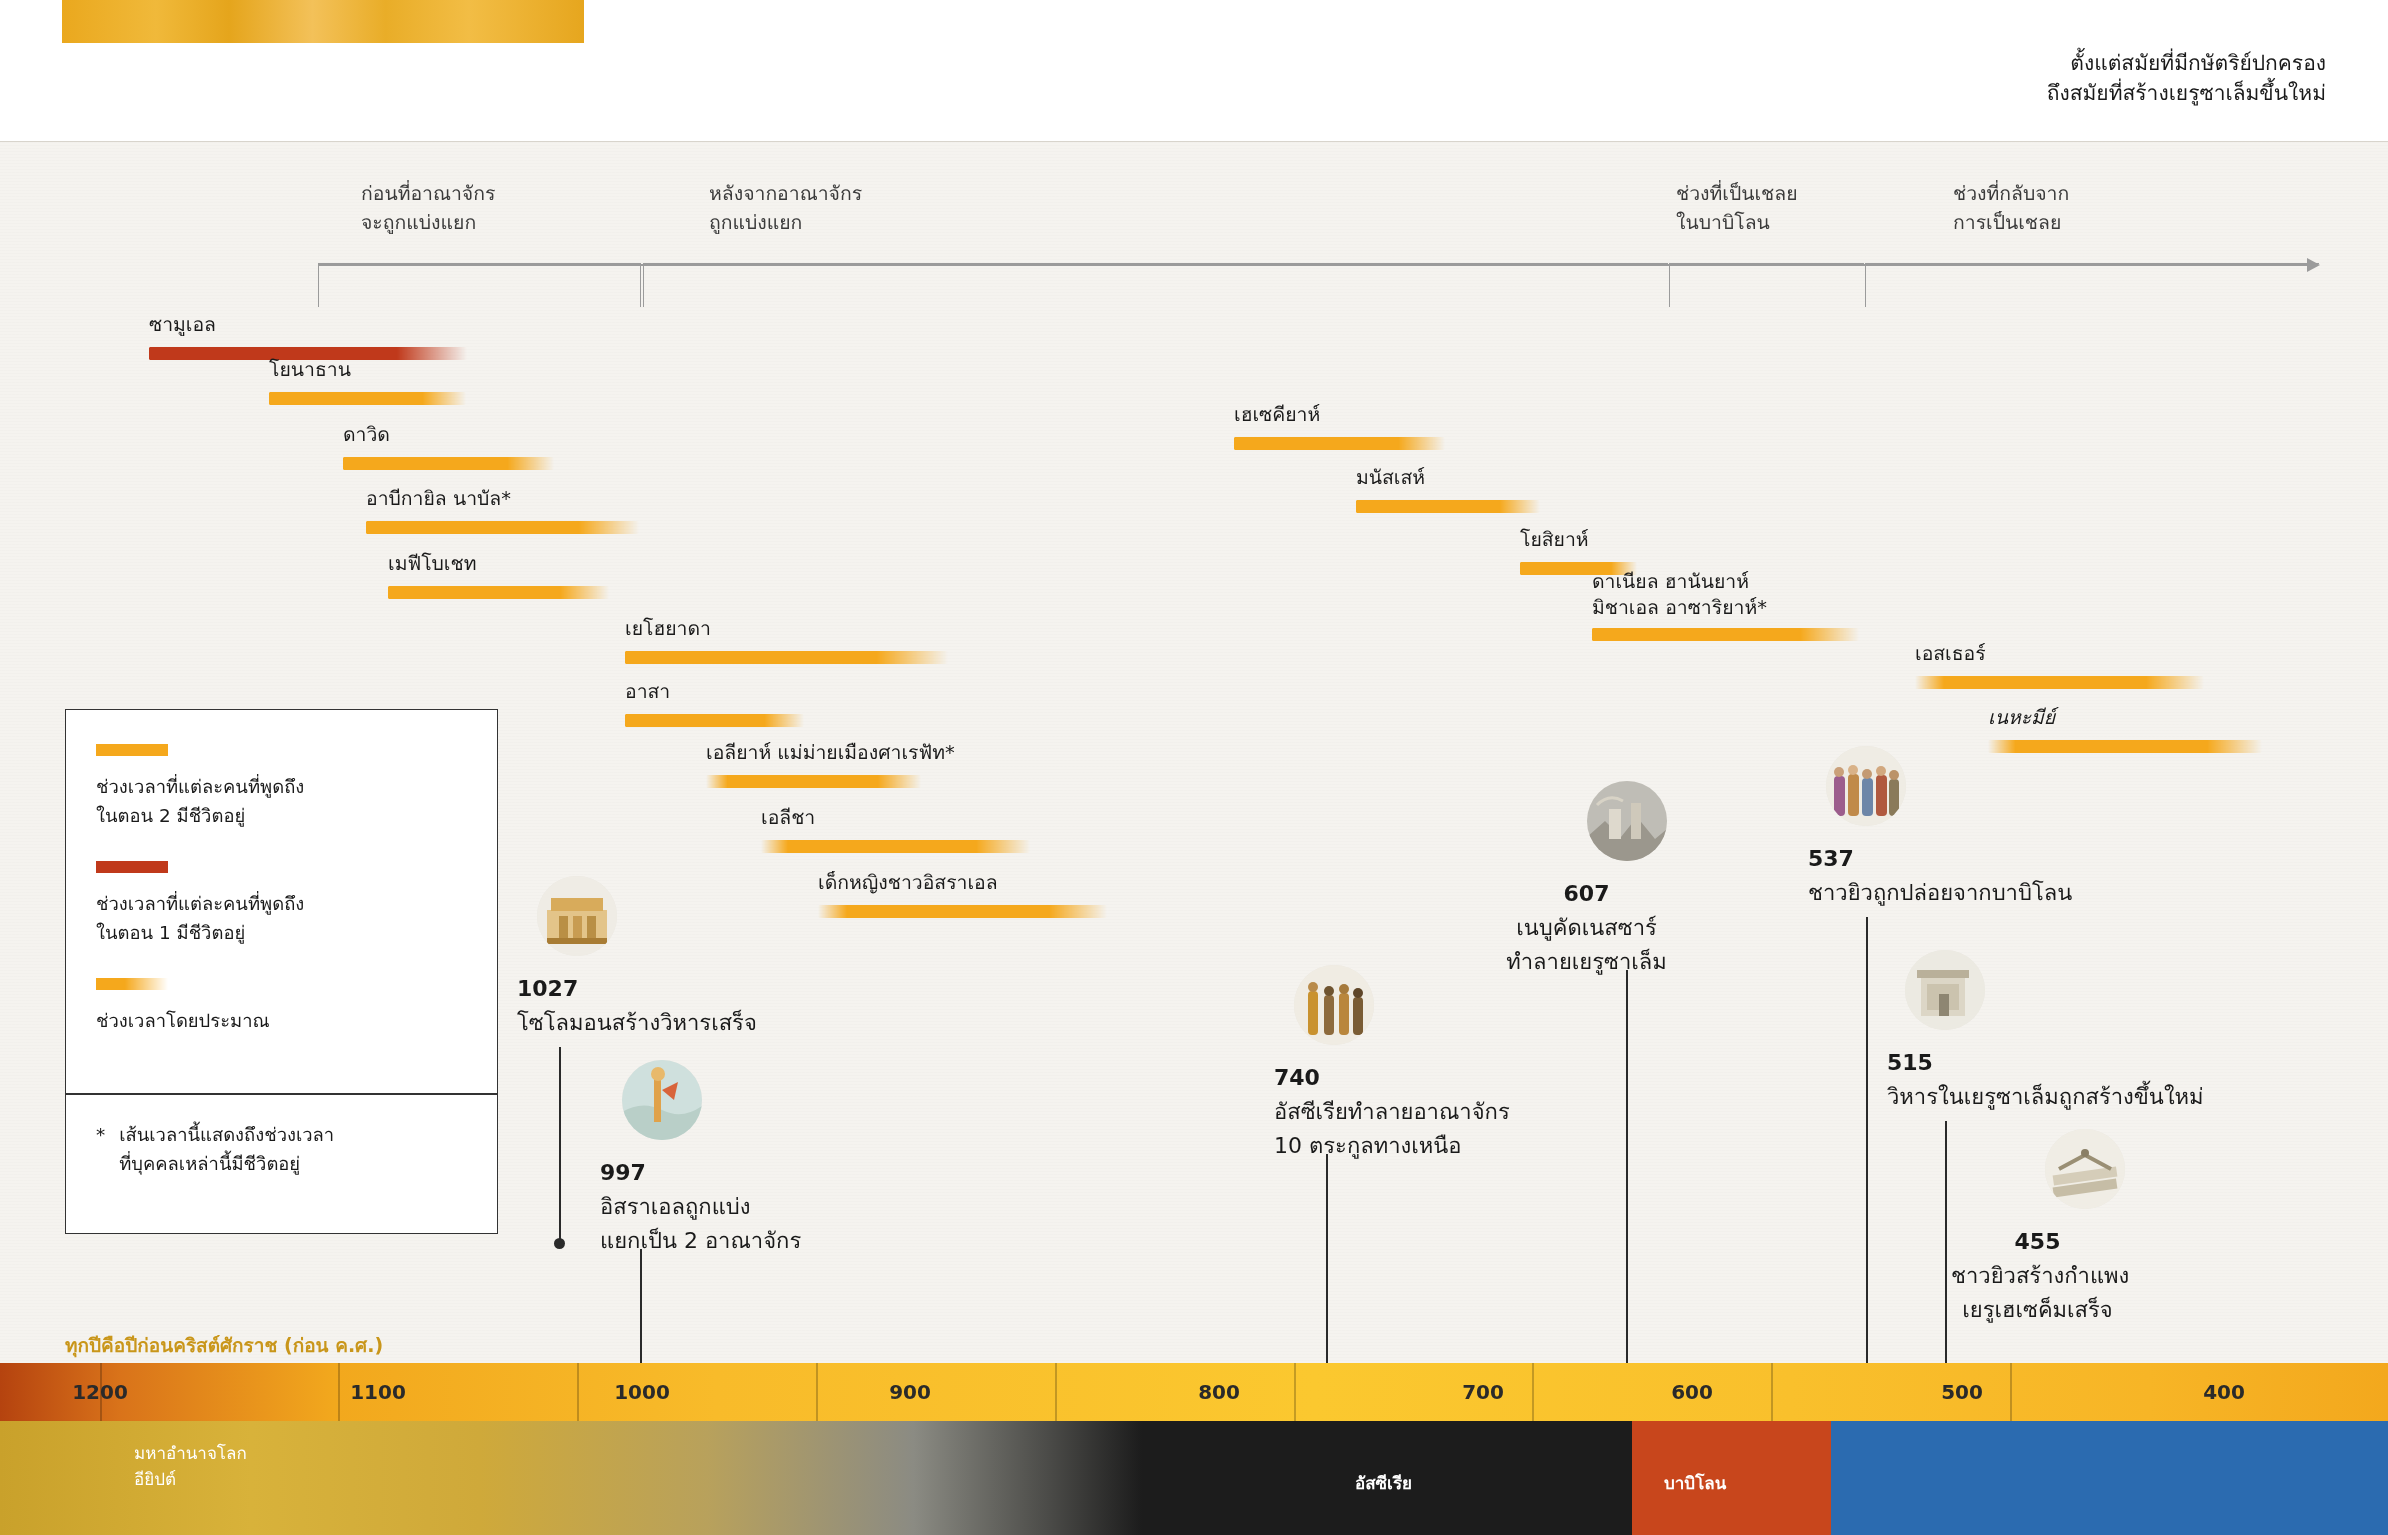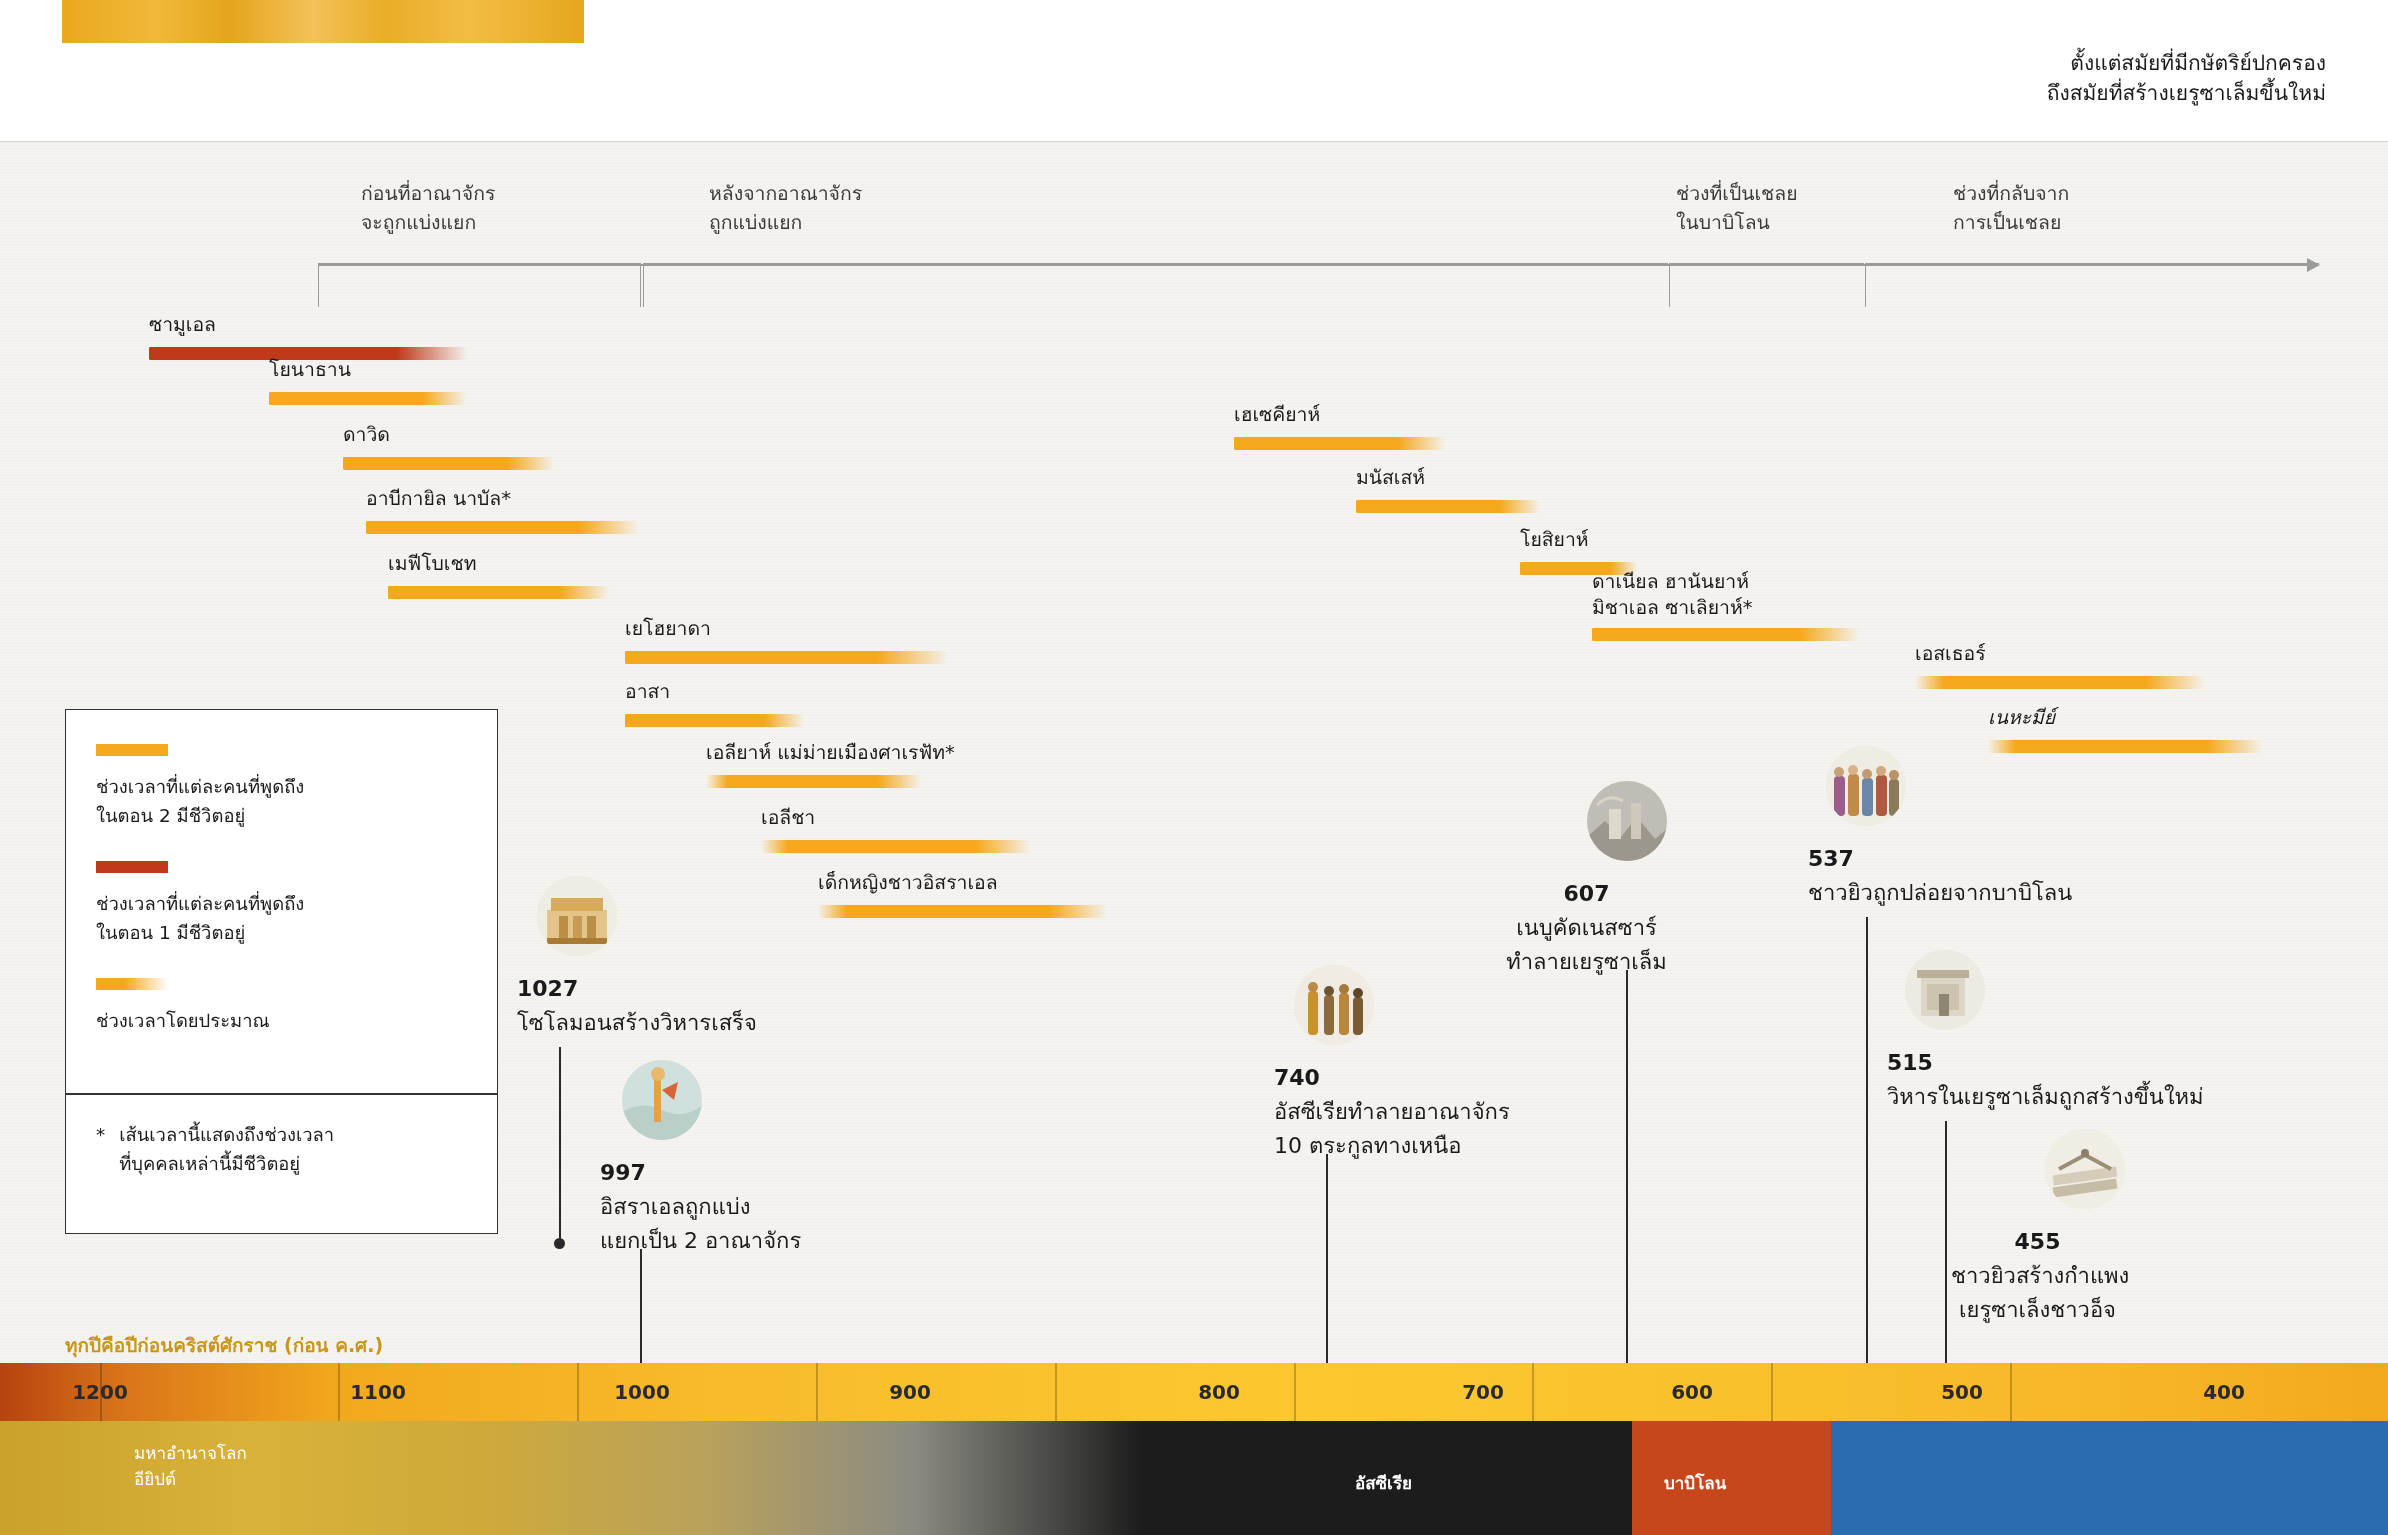--- a/index.html
+++ b/index.html
@@ -216,21 +216,21 @@
   </div>
 
   <div class="person" style="left:1520px; top:543px; width:117px; height:32px;">
     <div class="plabel">โยสิยาห์</div>
     <div class="pbar orange fadeR" style="width:117px;"></div>
   </div>
 
   <div class="person" style="left:1592px; top:577px; width:267px; height:64px;">
     <div class="plabel two">
       <div>ดาเนียล ฮานันยาห์</div>
-      <div>มิชาเอล ซาเลิยาห์*</div>
+      <div>มิชาเอล อาซาริยาห์*</div>
     </div>
     <div class="pbar orange fadeR" style="width:267px;"></div>
   </div>
 
   <div class="person" style="left:1915px; top:657px; width:289px; height:32px;">
     <div class="plabel">เอสเธอร์</div>
     <div class="pbar orange fadeB" style="width:289px;"></div>
   </div>
 
   <div class="person" style="left:1988px; top:721px; width:274px; height:32px;font-style:italic;">
@@ -386,21 +386,21 @@
         <rect width="80" height="80" fill="#f0ede5"></rect>
         <rect x="8" y="42" width="64" height="10" fill="#d5cdb9" transform="rotate(-8 40 47)"></rect>
         <rect x="8" y="54" width="64" height="10" fill="#c6bda6" transform="rotate(-8 40 59)"></rect>
         <path d="M14 40 L40 26 L66 40" stroke="#9a8f74" stroke-width="4" fill="none"></path>
         <circle cx="40" cy="24" r="4" fill="#8a7f66"></circle>
       </svg>
     </div>
     <div class="ev-text" style="left:-94px; top:96px;">
       <div class="ev-year" style="text-align:center; width:173px;">455</div>
       <div style="text-align:center; width:173px;">ชาวยิวสร้างกำแพง</div>
-      <div style="text-align:center; width:173px;">เยรูซาเล็งชาวอ็จ</div>
+      <div style="text-align:center; width:173px;">เยรูเฮเซค็มเสร็จ</div>
     </div>
   </div>
 
   <div class="footnote-years">ทุกปีคือปีก่อนคริสต์ศักราช (ก่อน ค.ศ.)</div>
   <div class="tl-band"></div>
 
   <div class="tl-tick" style="left:100px;"></div>
   <div class="tl-tick" style="left:338px;"></div>
   <div class="tl-tick" style="left:577px;"></div>
   <div class="tl-tick" style="left:816px;"></div>

